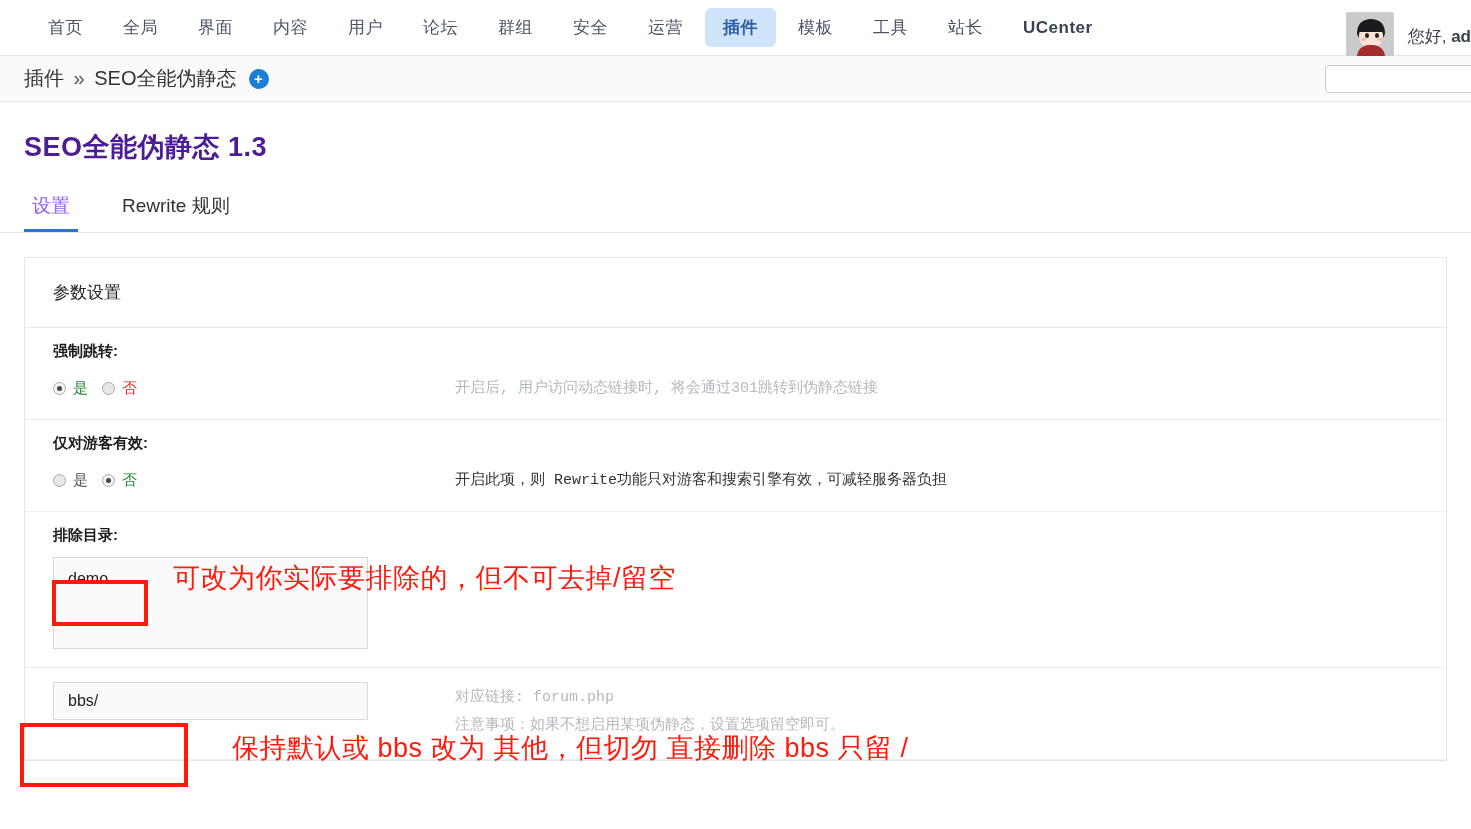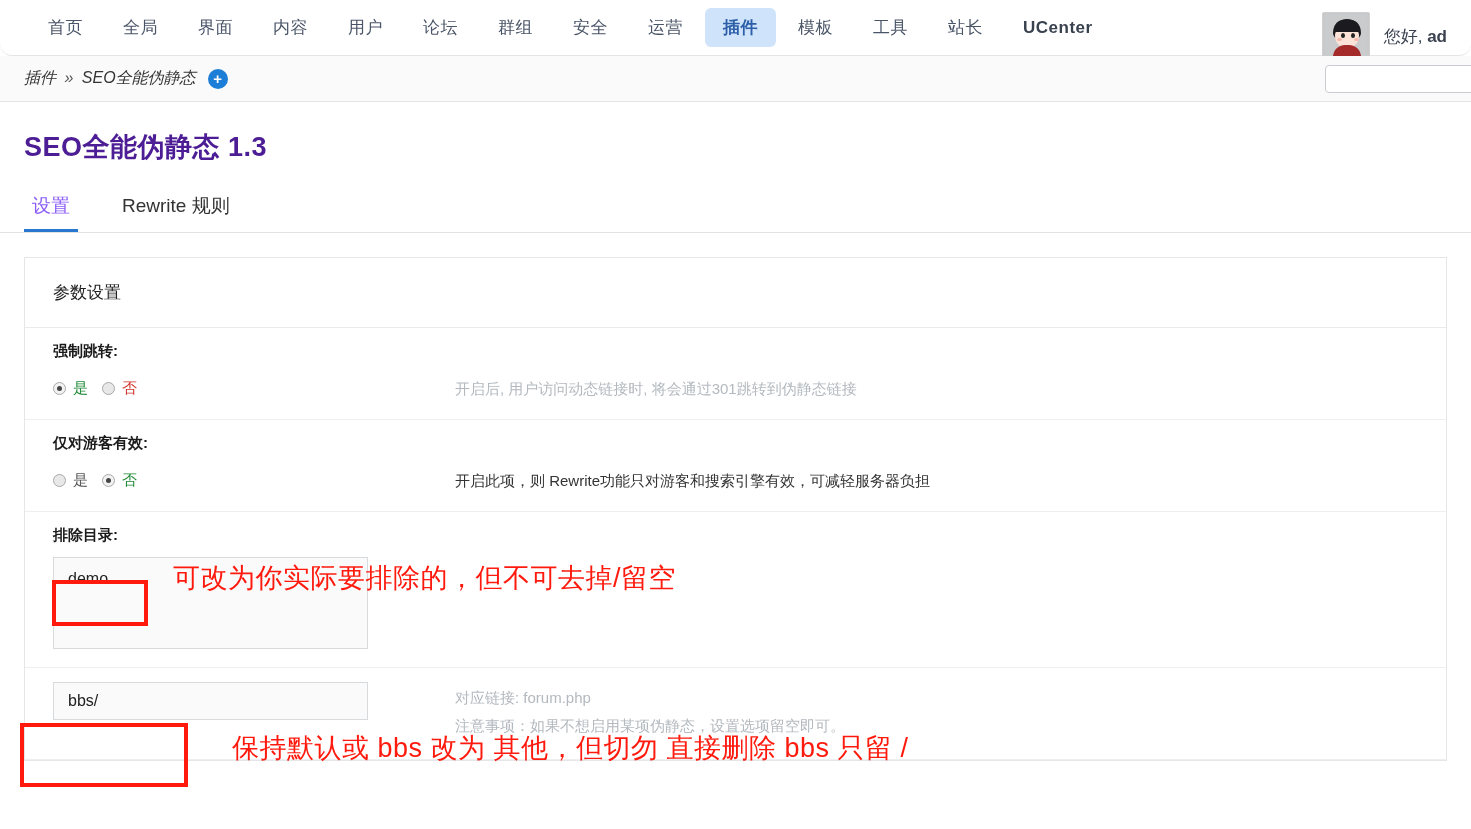--- a/index.html
+++ b/index.html
@@ -14,46 +14,45 @@
 
   
   .topnav {
     position: relative;
     height: 56px;
     background: #ffffff;
     border-bottom: 1px solid #e3e5e7;
     display: flex;
     align-items: center;
     padding-left: 30px;
-    border-radius: 12px;
   }
   .topnav-items { display: flex; align-items: center; }
   .nav-item {
     font-size: 17px;
     color: #4a5568;
     padding: 8px 18px;
     margin-right: 4px;
     border-radius: 6px;
     white-space: nowrap;
     cursor: pointer;
     letter-spacing: .5px;
   }
   .nav-item.ucenter { font-weight: bold; color: #3a4250; }
   .nav-item.active {
     background: #cfe3fb;
     color: #2c5fa8;
     font-weight: bold;
   }
   .user-area {
     position: absolute;
-    right: 8px; top: 0;
+    right: 0; top: 0;
     height: 72px;
     display: flex;
     align-items: center;
-    padding-right: 16px;
+    padding-right: 0;
   }
   .avatar {
     width: 48px; height: 48px;
     border: 1px solid #cfcfcf;
     background: #c7c9cb;
     padding: 2px;
     border-radius: 2px;
     position: relative;
     overflow: hidden;
     flex: none;
@@ -89,21 +88,21 @@
   
   .crumbbar {
     height: 46px;
     background: #fafafa;
     border-bottom: 1px solid #e3e5e7;
     display: flex;
     align-items: center;
     padding: 0 16px 0 24px;
     position: relative;
   }
-  .crumb { font-size: 16px; color: #333; white-space: nowrap; font-style: italic; }
+  .crumb { font-size: 20px; color: #333; white-space: nowrap; }
   .crumb .sep { margin: 0 4px; color: #555; }
   .add-btn {
     margin-left: 12px;
     width: 20px; height: 20px; border-radius: 50%;
     background: #1c7ed6;
     color: #fff;
     display: inline-flex; align-items: center; justify-content: center;
     font-size: 15px; line-height: 1; font-weight: bold;
     cursor: pointer; flex: none;
   }
@@ -167,21 +166,21 @@
     min-height: 92px;
   }
   .field-label {
     font-size: 15px;
     font-weight: bold;
     color: #1a1a1a;
     margin-bottom: 12px;
   }
   .field-body { display: flex; align-items: flex-start; }
   .field-control { width: 370px; flex: none; }
-  .field-hints { margin-left: 32px; padding-top: 2px; }
+  .field-hints { margin-left: 32px; padding-top: 2px; font-family: Liberation Mono, monospace; }
   .hint { font-size: 15px; color: #b3b9bf; line-height: 28px; white-space: nowrap; }
   .hint.dark { color: #333; }
 
   
   .radio-group { display: flex; align-items: center; height: 30px; }
   .radio-opt { display: flex; align-items: center; margin-right: 14px; cursor: pointer; }
   .radio-dot {
     width: 13px; height: 13px; border-radius: 50%;
     border: 1px solid #a9a9a9;
     background: #e8e8e8;

